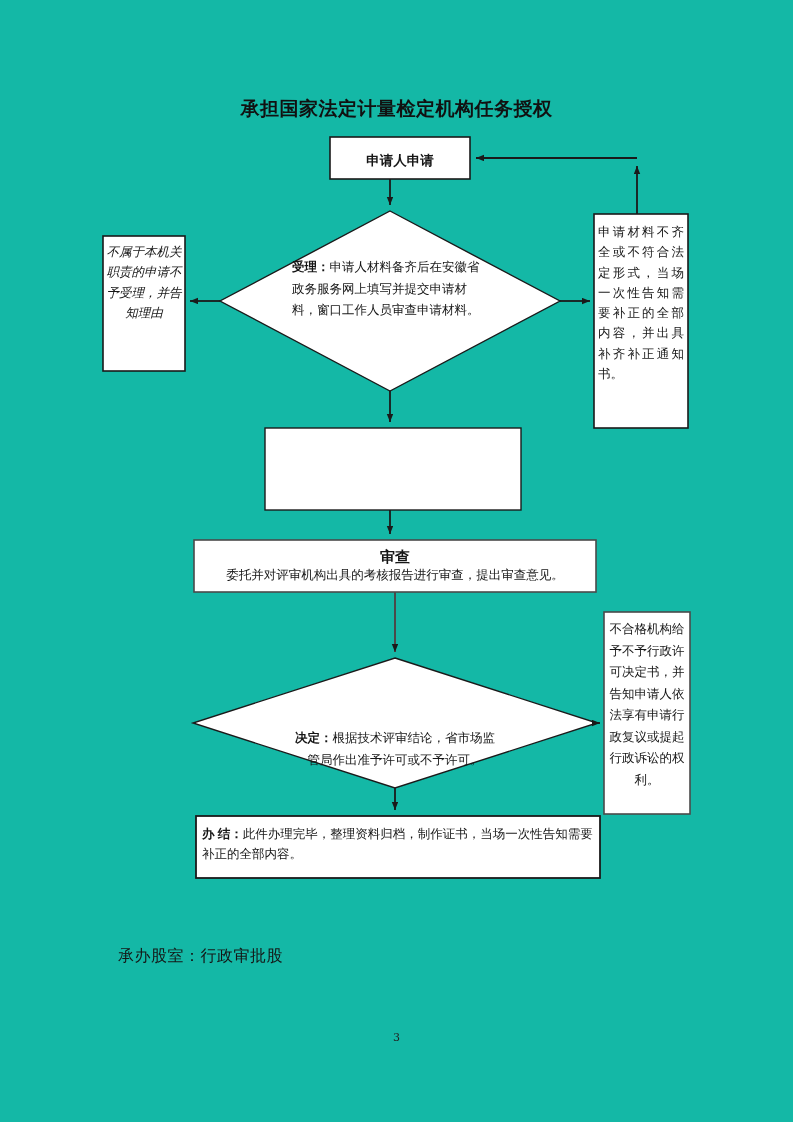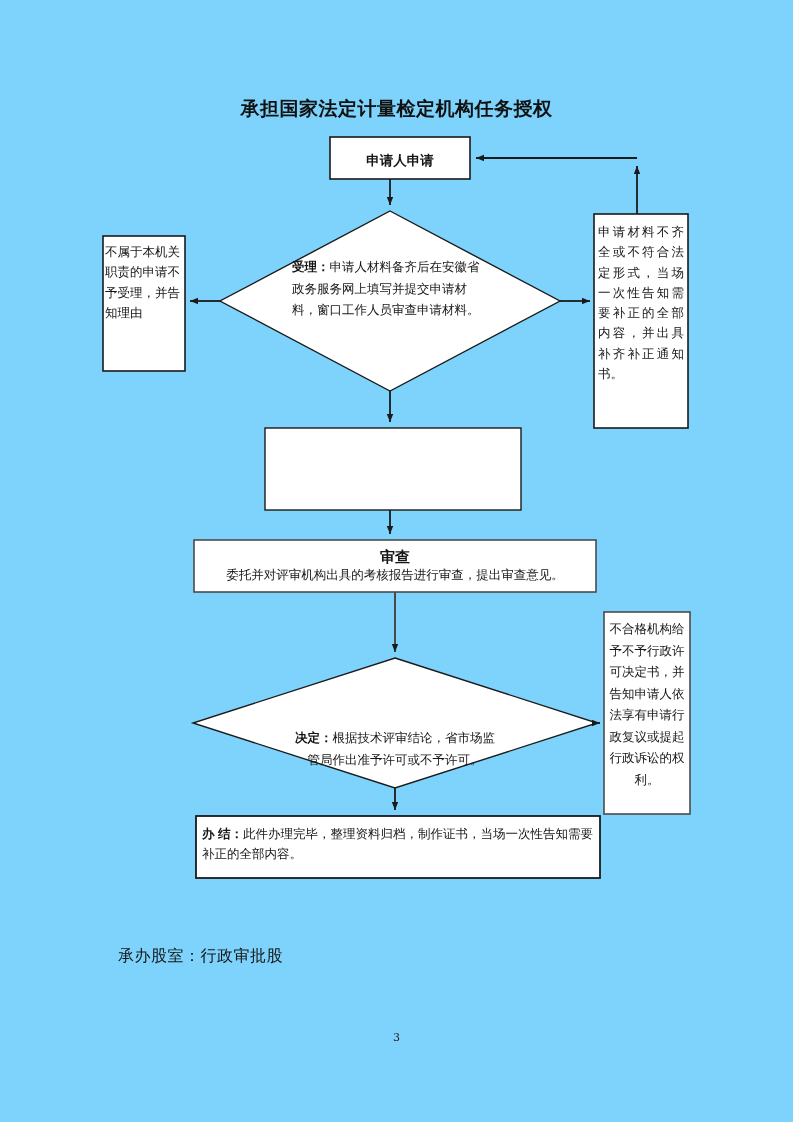--- a/index.html
+++ b/index.html
@@ -8,21 +8,21 @@
     background: #ffffff;
   }
   body {
     font-family: "DejaVu Serif", "Liberation Serif", serif;
     color: #1a1a1a;
   }
   #page {
     position: relative;
     width: 793px;
     height: 1122px;
-    background: #7dd3fc;
+    background: #14b8a6;
     overflow: hidden;
   }
   .flow-svg {
     position: absolute;
     left: 0;
     top: 0;
     width: 793px;
     height: 1122px;
   }
   .node-text {
@@ -53,22 +53,24 @@
     display: flex;
     align-items: center;
     justify-content: center;
     font-size: 13.5px;
     font-weight: bold;
   }
   .reject-left {
     left: 105px;
     top: 242px;
     width: 78px;
+    text-align: center;
     font-size: 12.5px;
     line-height: 1.62;
+    font-style: italic;
   }
   .supplement-right {
     left: 598px;
     top: 222px;
     width: 86px;
     text-align: justify;
     text-align-last: left;
     font-size: 12.5px;
     line-height: 1.62;
   }
@@ -130,21 +132,21 @@
   }
   .finish-box {
     left: 202px;
     top: 824px;
     width: 392px;
     font-size: 12.5px;
     line-height: 1.62;
   }
   .finish-box b {
     font-weight: bold;
-    font-family: Liberation Sans, sans-serif;
+    font-family: Liberation Serif, serif;
   }
   .footer-line {
     position: absolute;
     left: 118px;
     font-size: 16px;
     font-family: "DejaVu Serif", "Liberation Serif", serif;
     color: #151515;
     letter-spacing: 0.5px;
   }
   .footer-1 { top: 946px; }

